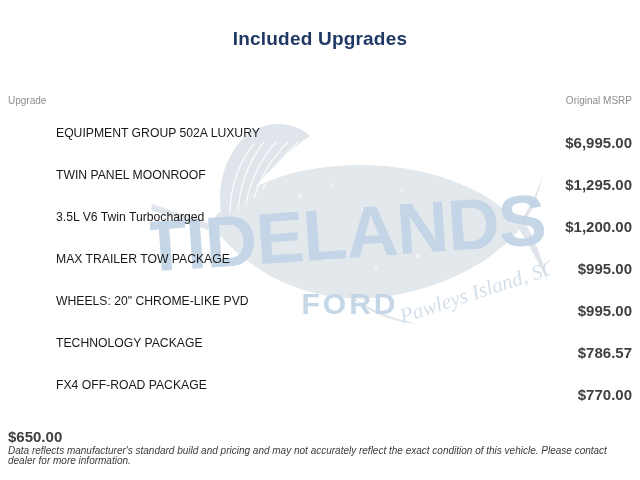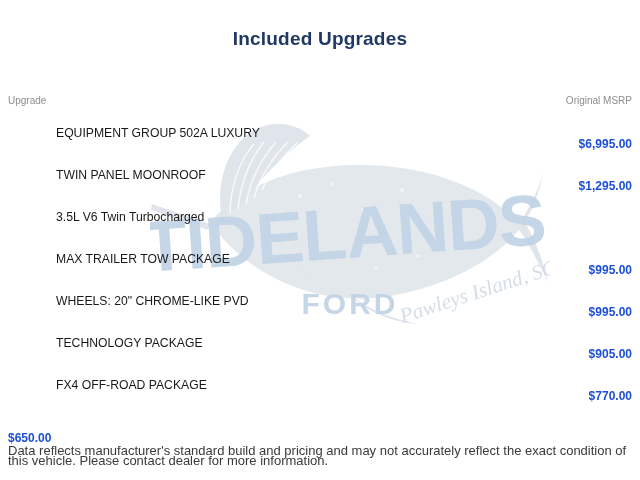--- a/index.html
+++ b/index.html
@@ -85,35 +85,36 @@
     flex: 1 1 auto;
     font-size: 12.2px;
     line-height: 15px;
     color: #191919;
     text-align: left;
     max-width: 420px;
     margin-left: 48px;
   }
   .row-price {
     flex: 0 0 auto;
-    font-size: 12px;
+    font-size: 15px;
     font-weight: bold;
-    color: #1d4ed8;
+    color: #404040;
     text-align: right;
     white-space: nowrap;
     align-self: flex-end;
   }
 
   
   .disclaimer {
     position: absolute;
     left: 8px;
     right: 8px;
     top: 446px;
-    font-size: 13px;
+    font-size: 10px;
+    font-style: italic;
     color: #3a3a3a;
     line-height: 10px;
     z-index: 3;
   }
 </style>
 </head>
 <body>
 
 <div id="page">
 
@@ -190,35 +191,36 @@
       <div class="row-price">$6,995.00</div>
     </div>
 
     <div class="row">
       <div class="row-label">TWIN PANEL MOONROOF</div>
       <div class="row-price">$1,295.00</div>
     </div>
 
     <div class="row">
       <div class="row-label">3.5L V6 Twin Turbocharged</div>
+      <div class="row-price">$1,200.00</div>
     </div>
 
     <div class="row">
       <div class="row-label">MAX TRAILER TOW PACKAGE</div>
       <div class="row-price">$995.00</div>
     </div>
 
     <div class="row">
       <div class="row-label">WHEELS: 20" CHROME-LIKE PVD</div>
       <div class="row-price">$995.00</div>
     </div>
 
     <div class="row">
       <div class="row-label">TECHNOLOGY PACKAGE</div>
-      <div class="row-price">$905.00</div>
+      <div class="row-price">$786.57</div>
     </div>
 
     <div class="row">
       <div class="row-label">FX4 OFF-ROAD PACKAGE</div>
       <div class="row-price">$770.00</div>
     </div>
 
     <div class="row">
       <div class="row-price">$650.00</div>
     </div>

